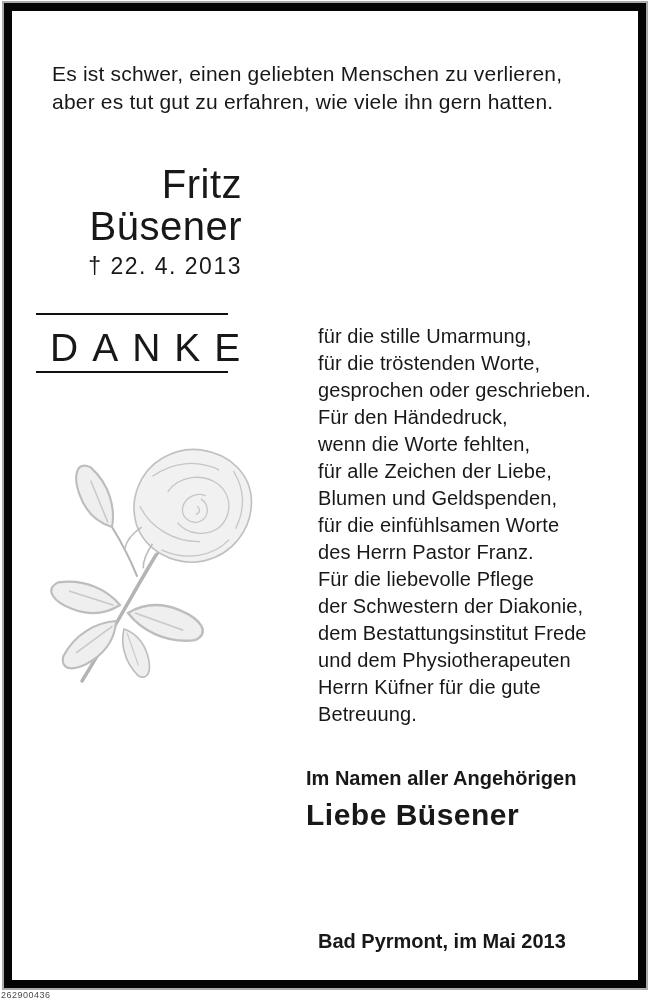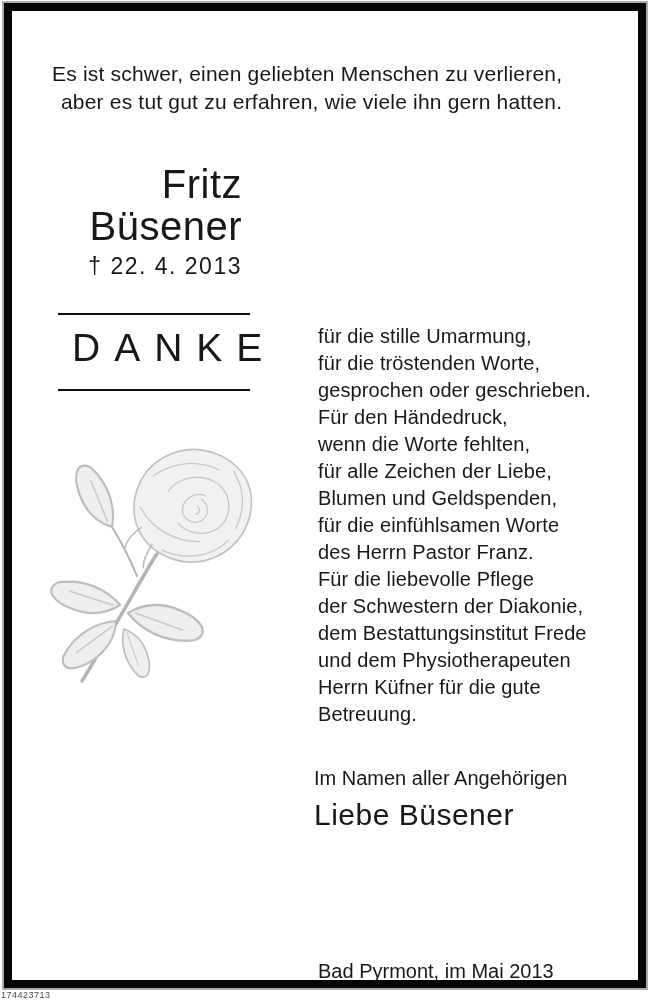--- a/index.html
+++ b/index.html
@@ -26,21 +26,20 @@
     pointer-events: none;
   }
   .intro {
     position: absolute;
     left: 52px;
     top: 60px;
     font-size: 21px;
     line-height: 28px;
     white-space: pre-line;
     letter-spacing: 0.2px;
-    text-align: right;
   }
   .name-block {
     position: absolute;
     left: 50px;
     top: 163px;
     width: 192px;
     text-align: right;
   }
   .name-block .first-name,
   .name-block .last-name {
@@ -48,27 +47,27 @@
     line-height: 42px;
     letter-spacing: 0.5px;
   }
   .death-date {
     margin-top: 6px;
     font-size: 23px;
     letter-spacing: 1.5px;
   }
   .danke-block {
     position: absolute;
-    left: 58px;
+    left: 36px;
     top: 313px;
     width: 192px;
     border-top: 2px solid #101010;
     border-bottom: 2px solid #101010;
     text-align: center;
-    padding: 12px 0 20px 0;
+    padding: 12px 0 2px 0;
   }
   .danke-block .danke-heading {
     font-size: 39px;
     line-height: 42px;
     letter-spacing: 14px;
     text-indent: 14px;
   }
   .rose {
     position: absolute;
     left: 36px;
@@ -81,38 +80,40 @@
     left: 318px;
     top: 323px;
     width: 300px;
     font-size: 20px;
     line-height: 27px;
     white-space: pre-line;
     letter-spacing: 0.1px;
   }
   .signature {
     position: absolute;
-    left: 314px;
+    left: 306px;
     top: 766px;
+    font-weight: bold;
   }
   .signature .on-behalf {
     font-size: 20px;
     line-height: 24px;
   }
   .signature .signatory {
     margin-top: 8px;
     font-size: 30px;
     line-height: 34px;
     letter-spacing: 0.5px;
   }
   .dateline {
     position: absolute;
     left: 318px;
-    top: 960px;
+    top: 930px;
     font-size: 20px;
+    font-weight: bold;
   }
   .footer-id {
     position: absolute;
     left: 1px;
     bottom: 0px;
     font-size: 9px;
     line-height: 10px;
     color: #4a4a4a;
     letter-spacing: 0.5px;
   }
@@ -206,13 +207,13 @@
 Herrn Küfner für die gute
 Betreuung.</div>
 
 <div class="signature">
   <div class="on-behalf">Im Namen aller Angehörigen</div>
   <div class="signatory">Liebe Büsener</div>
 </div>
 
 <div class="dateline">Bad Pyrmont, im Mai 2013</div>
 
-<div class="footer-id">174423713</div>
+<div class="footer-id">262900436</div>
 
 </body></html>

